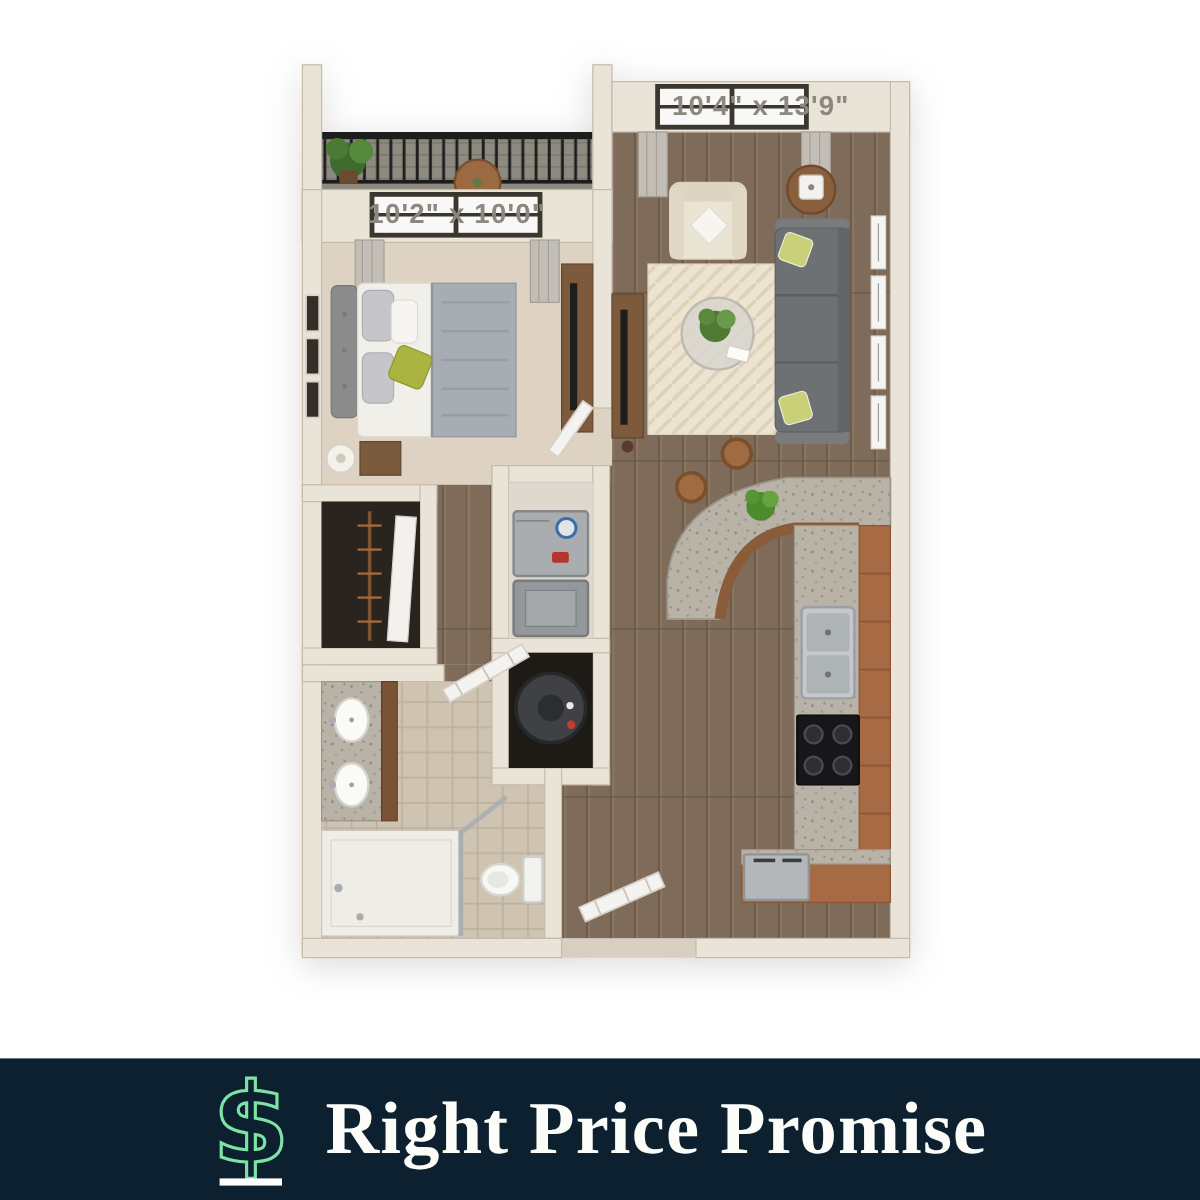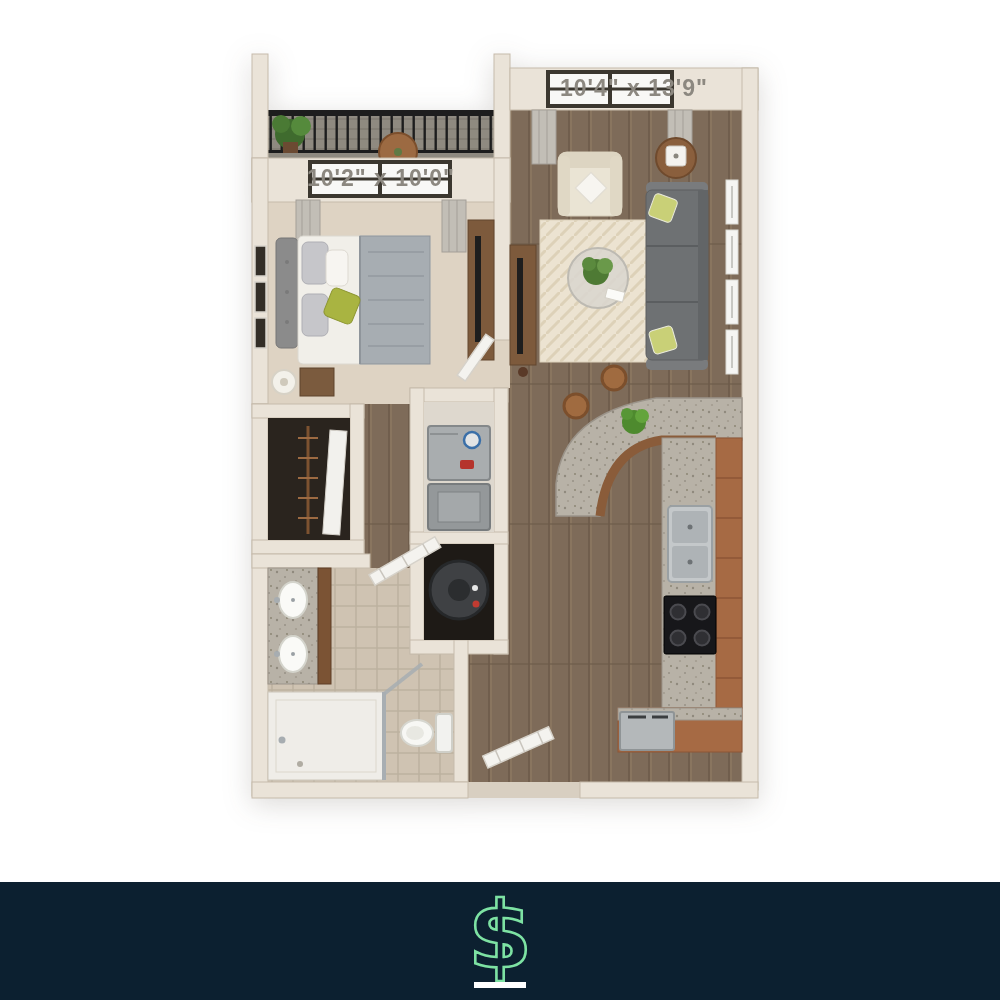--- a/index.html
+++ b/index.html
@@ -343,15 +343,16 @@
   </div>
 
   <div class="dim-label living">10'4" x 13'9"</div>
   <div class="dim-label bedroom">10'2" x 10'0"</div>
 
   <div class="banner">
     <svg class="dollar-svg" width="64" height="98" viewBox="0 0 64 98">
       <text x="32" y="76" text-anchor="middle" font-size="92" font-weight="bold" font-family="DejaVu Sans, sans-serif" fill="none" stroke="#7de2a3" stroke-width="2.6">$</text>
       <rect x="6" y="90" width="52" height="6" fill="#ffffff"></rect>
     </svg>
+    <div class="banner-title">Right Price Promise</div>
   </div>
 
 </div>
 
 </body></html>

